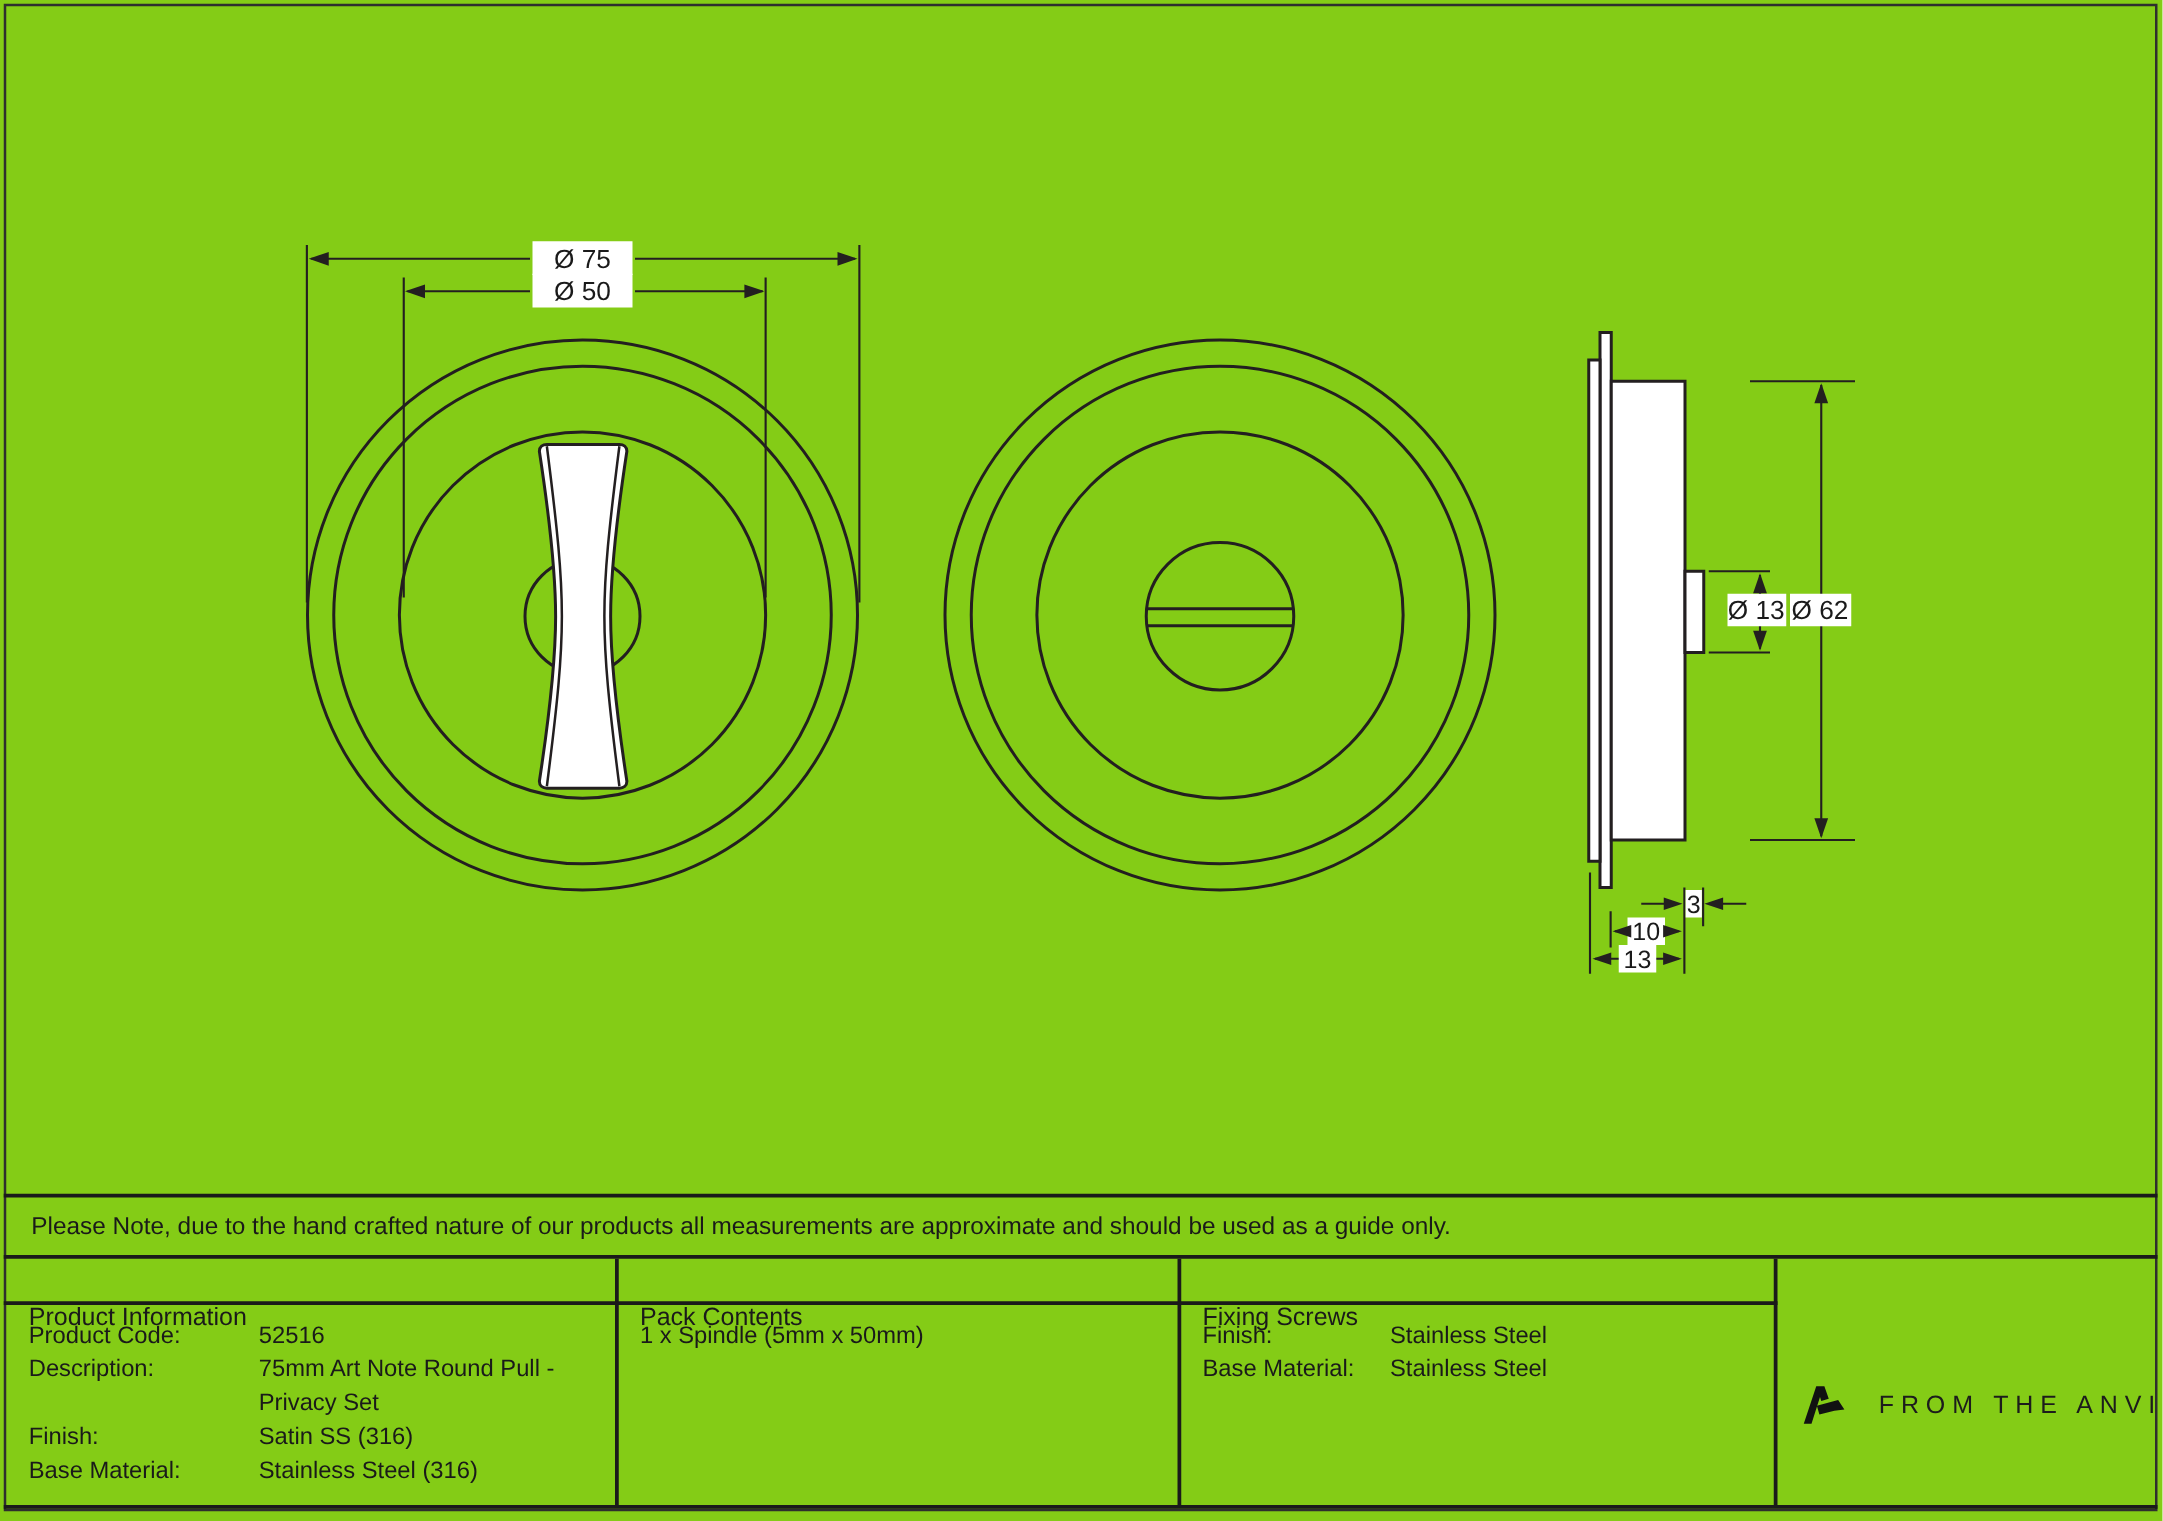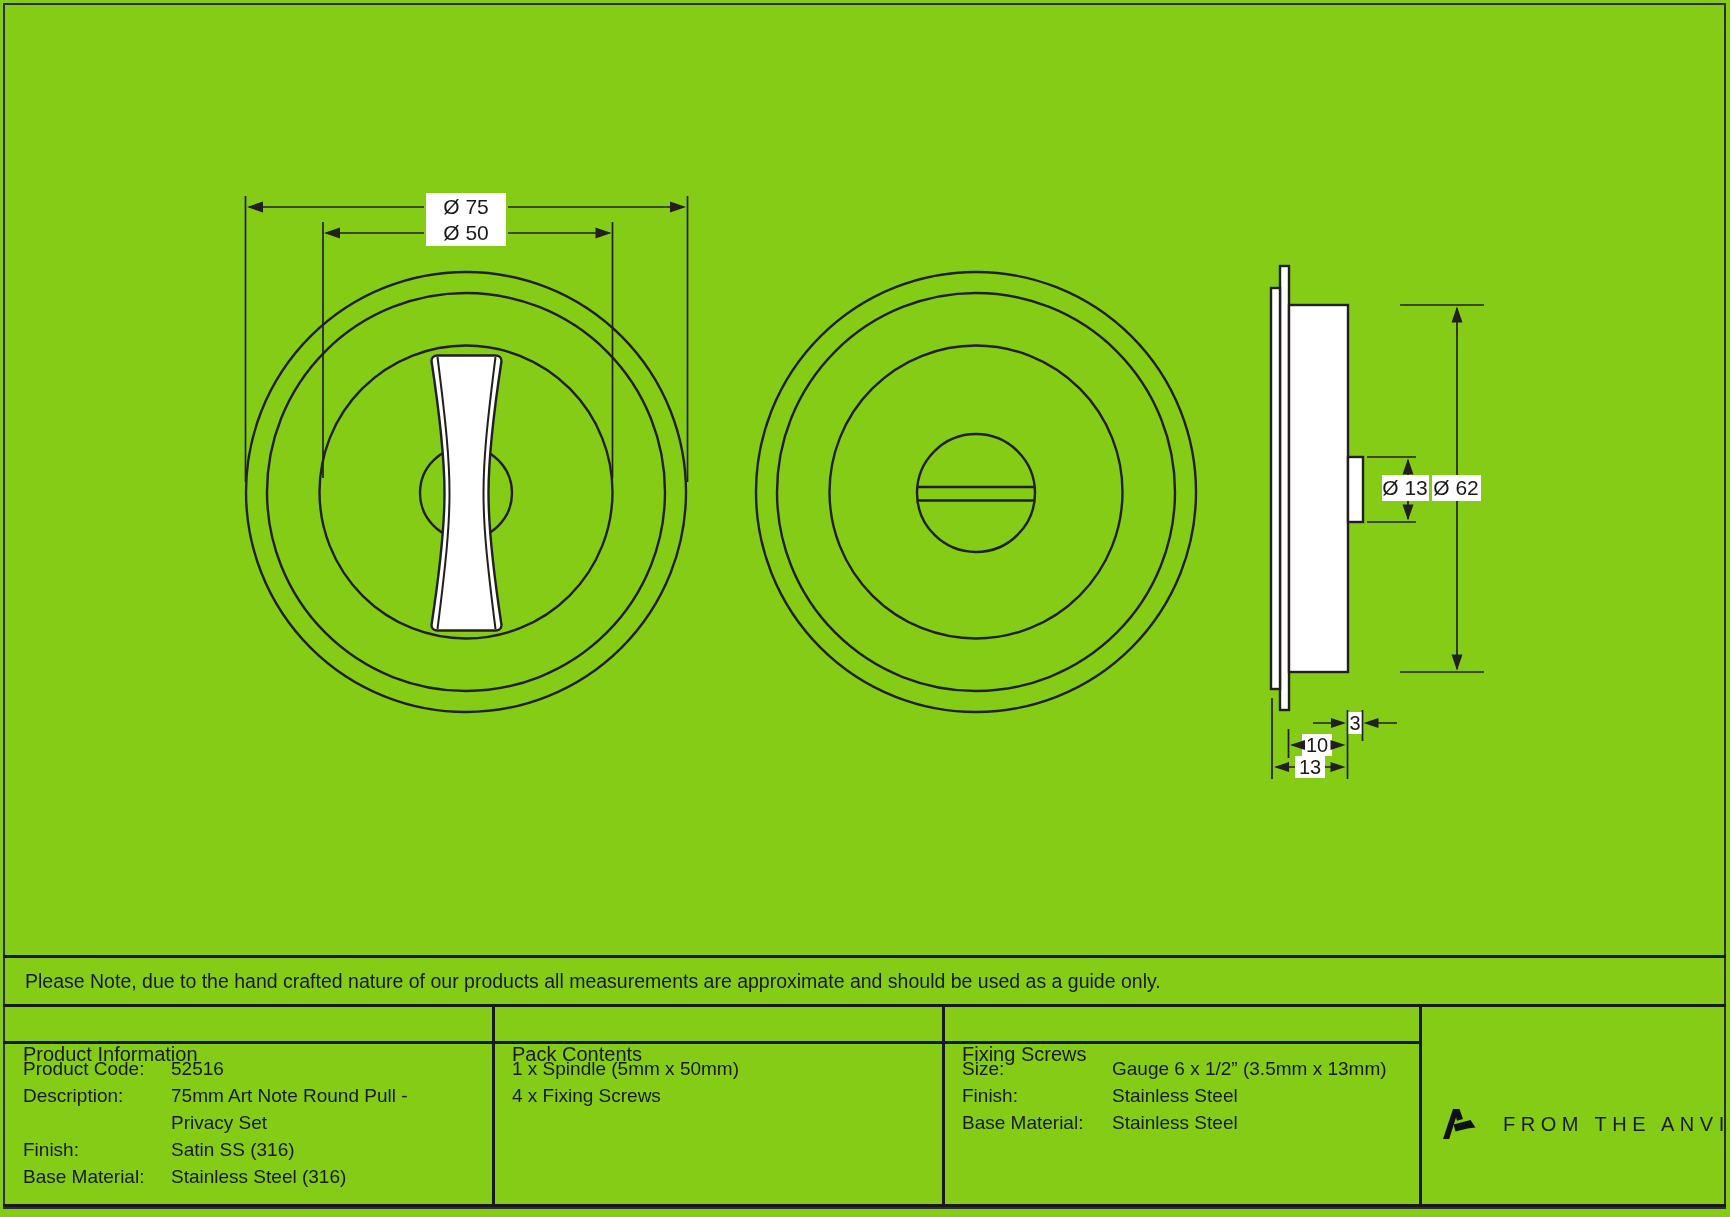--- a/index.html
+++ b/index.html
@@ -17,21 +17,21 @@
   }
   #note-row p{margin:0 0 0 22px;font-size:19.5px;}
   
   .vline{position:absolute;width:3px;background:#1a1a1a;top:1007px;height:199px;}
   #header-underline{position:absolute;left:3px;top:1041px;width:1419px;height:3px;background:#1a1a1a;}
   #table-bottom{position:absolute;left:3px;top:1204px;width:1723px;height:3px;background:#1a1a1a;}
   
   .th{position:absolute;top:1012px;height:28px;line-height:28px;font-size:20px;white-space:nowrap;margin-top:28px;}
   
   .cell-body{position:absolute;top:1055px;font-size:19px;line-height:27px;}
-  .kv{display:grid;grid-template-columns:148px auto;}
+  .kv{display:grid;grid-template-columns:148px auto;gap:36px;}
   .kv .k{white-space:nowrap;}
   .kv3{display:grid;grid-template-columns:150px auto;}
   .list div{white-space:nowrap;}
   
   #logo-cell{position:absolute;left:1422px;top:1044px;width:300px;height:160px;
     display:flex;align-items:center;}
   #logo-mark{margin-left:20px;flex:0 0 auto;}
   #logo-bar{width:2px;height:46px;background:#555;margin:0 13px 0 14px;}
   #logo-text{font-size:20px;letter-spacing:5.5px;font-weight:400;color:#1c1c1c;white-space:nowrap;}
 </style>
@@ -153,28 +153,23 @@
       <div class="v">Satin SS (316)</div>
     </div>
     <div class="kv">
       <div class="k">Base Material:</div>
       <div class="v">Stainless Steel (316)</div>
     </div>
   </div>
 
   <div class="cell-body list" style="left:512px;width:410px">
     <div>1 x Spindle (5mm x 50mm)</div>
-    <div>4 x Fixing Screws</div>
   </div>
 
   <div class="cell-body" style="left:962px;width:450px">
-    <div class="kv3">
-      <div class="k">Size:</div>
-      <div class="v">Gauge 6 x 1/2” (3.5mm x 13mm)</div>
-    </div>
     <div class="kv3">
       <div class="k">Finish:</div>
       <div class="v">Stainless Steel</div>
     </div>
     <div class="kv3">
       <div class="k">Base Material:</div>
       <div class="v">Stainless Steel</div>
     </div>
   </div>
 

